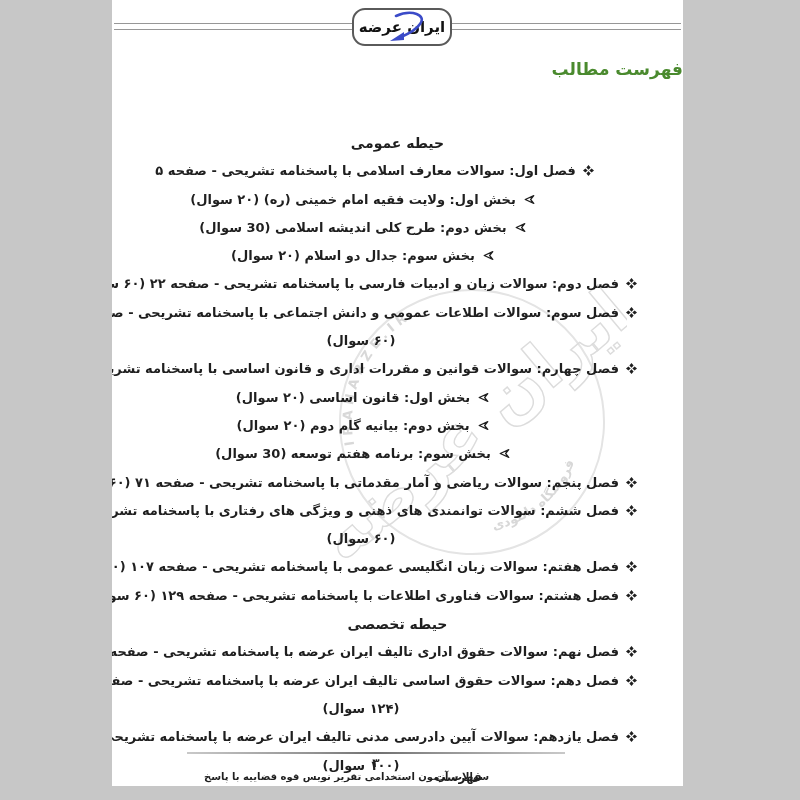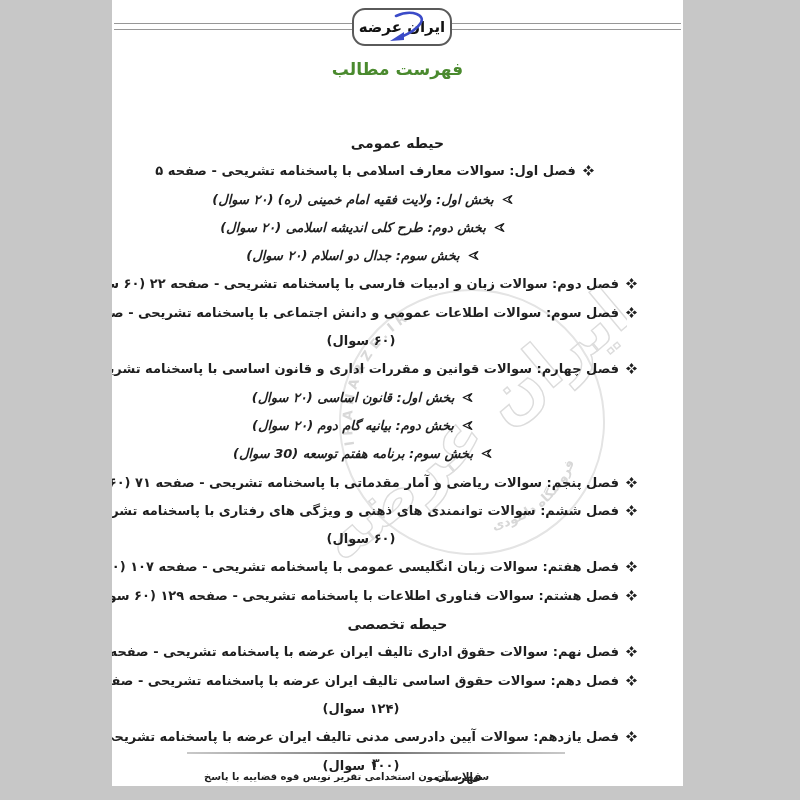--- a/index.html
+++ b/index.html
@@ -22,33 +22,33 @@
     position:absolute;left:240px;top:8px;width:100px;height:38px;
     background:#ffffff;border:2px solid #5a5a5a;border-radius:13px;
     display:flex;align-items:center;justify-content:center;box-sizing:border-box;
   }
   .logo-text{font-weight:bold;font-size:15px;color:#121212;direction:rtl;position:relative;z-index:1;}
   .logo-swoosh{position:absolute;left:0;top:0;width:100%;height:100%;z-index:2;pointer-events:none;}
   
   .watermark{position:absolute;left:205px;top:262px;}
   
   .doc-title{
-    position:absolute;top:59px;left:0;width:100%;text-align:center;
+    position:absolute;top:59px;left:0;width:100%;text-align:right;
     font-size:17px;font-weight:bold;color:#4a8a2e;z-index:1;
   }
   
   .toc{position:absolute;top:85px;left:0;width:100%;z-index:1;margin-top:44px;}
   .line{
     height:28.3px;line-height:28.3px;direction:rtl;text-align:center;
     font-weight:bold;font-size:13px;color:#1f1f1f;
     white-space:nowrap;overflow:hidden;
   }
   .line.heading{text-align:center;font-size:14px;}
   .line.chapter{padding-right:46px;}
-  .line.part{padding-right:70px;font-style:italic;}
+  .line.part{padding-right:70px;}
   .line.cont{padding-right:90px;padding-left:17px;}
   .blt{display:inline-block;vertical-align:-1px;margin-left:7px;}
   
   .footer-rule{
     position:absolute;left:75px;top:752px;width:378px;height:2px;z-index:1;
     background:linear-gradient(to right,#c9c9c9,#8f8f8f 35%,#6f6f6f 50%,#8f8f8f 65%,#c9c9c9);
   }
   .footer-pagenum{
     position:absolute;left:75px;top:756px;width:378px;text-align:center;
     font-size:12px;font-weight:bold;color:#1f1f1f;z-index:1;
@@ -103,21 +103,21 @@
     <div class="line chapter"><span class="blt"><svg width="11" height="11" viewBox="0 0 12 12">
             <path fill="#1f1f1f" d="M6 0L8.3 2.6 6 5.2 3.7 2.6Z M9.4 3.7 12 6 9.4 8.3 6.9 6Z M6 6.8 8.3 9.4 6 12 3.7 9.4Z M2.6 3.7 5.1 6 2.6 8.3 0 6Z"></path>
           </svg></span><span>فصل اول: سوالات معارف اسلامی با پاسخنامه تشریحی - صفحه ۵</span></div>
 
     <div class="line part"><span class="blt"><svg width="12" height="11" viewBox="0 0 12 11">
             <path fill="none" stroke="#1f1f1f" stroke-width="1.2" stroke-linejoin="round" d="M10.8 1.6 L2.2 5.5 L10.8 9.4 L7.6 5.5 Z"></path>
           </svg></span><span>بخش اول: ولایت فقیه امام خمینی (ره) (۲۰ سوال)</span></div>
 
     <div class="line part"><span class="blt"><svg width="12" height="11" viewBox="0 0 12 11">
             <path fill="none" stroke="#1f1f1f" stroke-width="1.2" stroke-linejoin="round" d="M10.8 1.6 L2.2 5.5 L10.8 9.4 L7.6 5.5 Z"></path>
-          </svg></span><span>بخش دوم: طرح کلی اندیشه اسلامی (۲۰ سوال)</span></div>
+          </svg></span><span>بخش دوم: طرح کلی اندیشه اسلامی (30 سوال)</span></div>
 
     <div class="line part"><span class="blt"><svg width="12" height="11" viewBox="0 0 12 11">
             <path fill="none" stroke="#1f1f1f" stroke-width="1.2" stroke-linejoin="round" d="M10.8 1.6 L2.2 5.5 L10.8 9.4 L7.6 5.5 Z"></path>
           </svg></span><span>بخش سوم: جدال دو اسلام (۲۰ سوال)</span></div>
 
     <div class="line chapter"><span class="blt"><svg width="11" height="11" viewBox="0 0 12 12">
             <path fill="#1f1f1f" d="M6 0L8.3 2.6 6 5.2 3.7 2.6Z M9.4 3.7 12 6 9.4 8.3 6.9 6Z M6 6.8 8.3 9.4 6 12 3.7 9.4Z M2.6 3.7 5.1 6 2.6 8.3 0 6Z"></path>
           </svg></span><span>فصل دوم: سوالات زبان و ادبیات فارسی با پاسخنامه تشریحی - صفحه ۲۲ (۶۰ سوال)</span></div>
 
     <div class="line chapter"><span class="blt"><svg width="11" height="11" viewBox="0 0 12 12">

